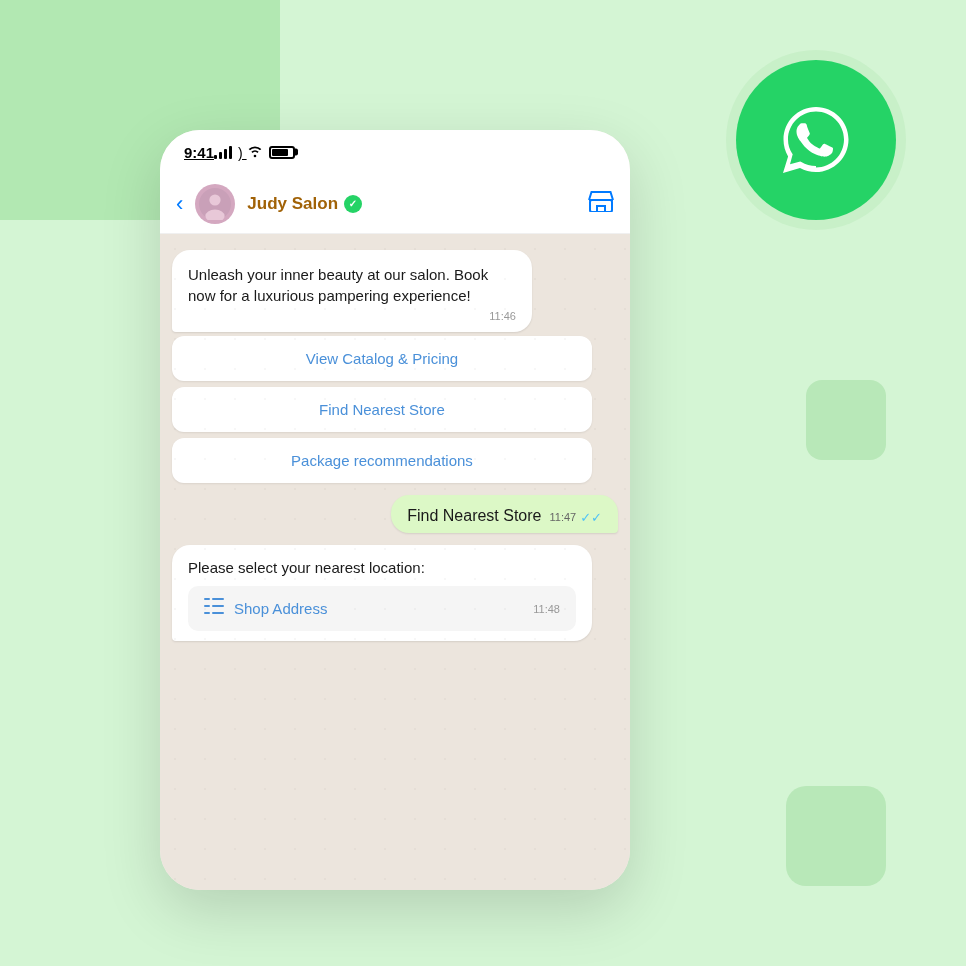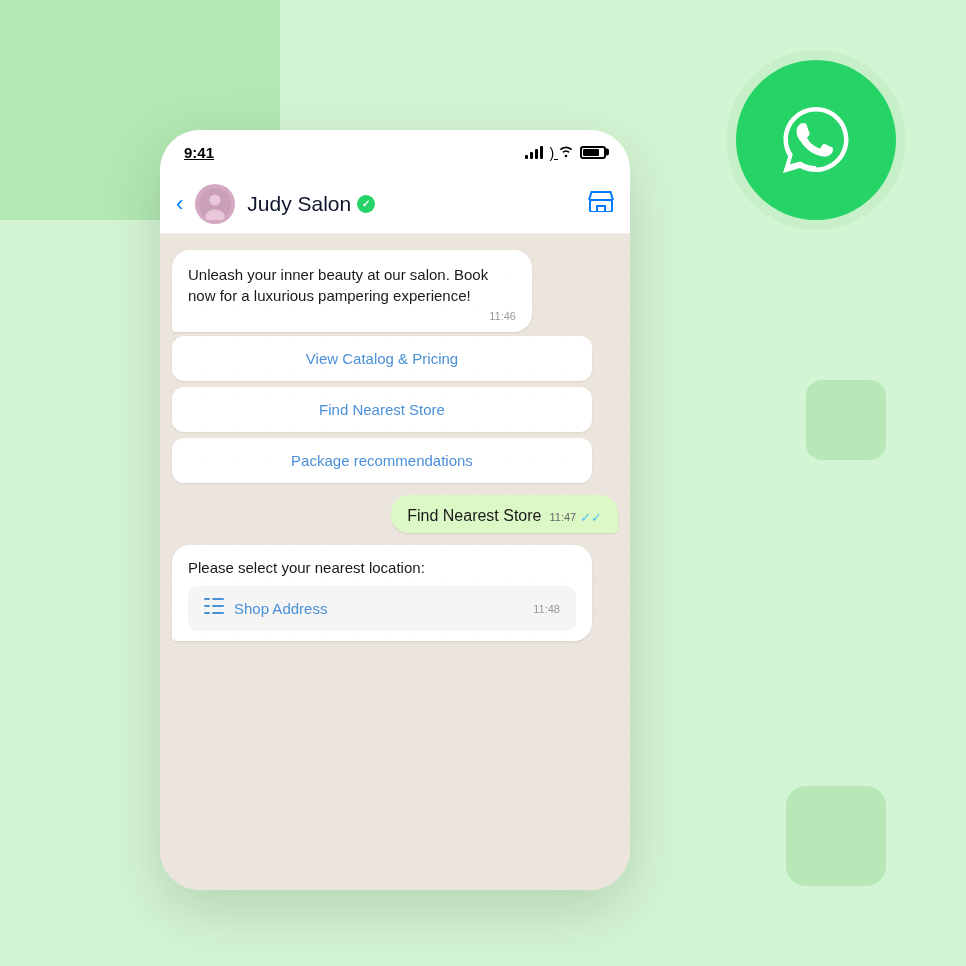--- a/index.html
+++ b/index.html
@@ -79,21 +79,20 @@
       overflow: hidden;
       box-shadow: 0 20px 60px rgba(0,0,0,0.15);
     }
 
     
     .phone-status-bar {
       background: #fff;
       height: 44px;
       display: flex;
       align-items: center;
-      justify-content: space-between;
       padding: 0 24px;
       text-decoration: underline;
     }
 
     .status-time {
       font-size: 15px;
       font-weight: 600;
       color: #000;
     }
 
@@ -182,23 +181,23 @@
     }
 
     .contact-name-row {
       display: flex;
       align-items: center;
       gap: 6px;
       flex: 1;
     }
 
     .contact-name {
-      font-size: 21px;
-      font-weight: 400;
-      color: #0f172a;
+      font-size: 17px;
+      font-weight: 700;
+      color: #a16207;
     }
 
     .verified-badge {
       width: 18px;
       height: 18px;
       background: #25d366;
       border-radius: 50%;
       display: flex;
       align-items: center;
       justify-content: center;

